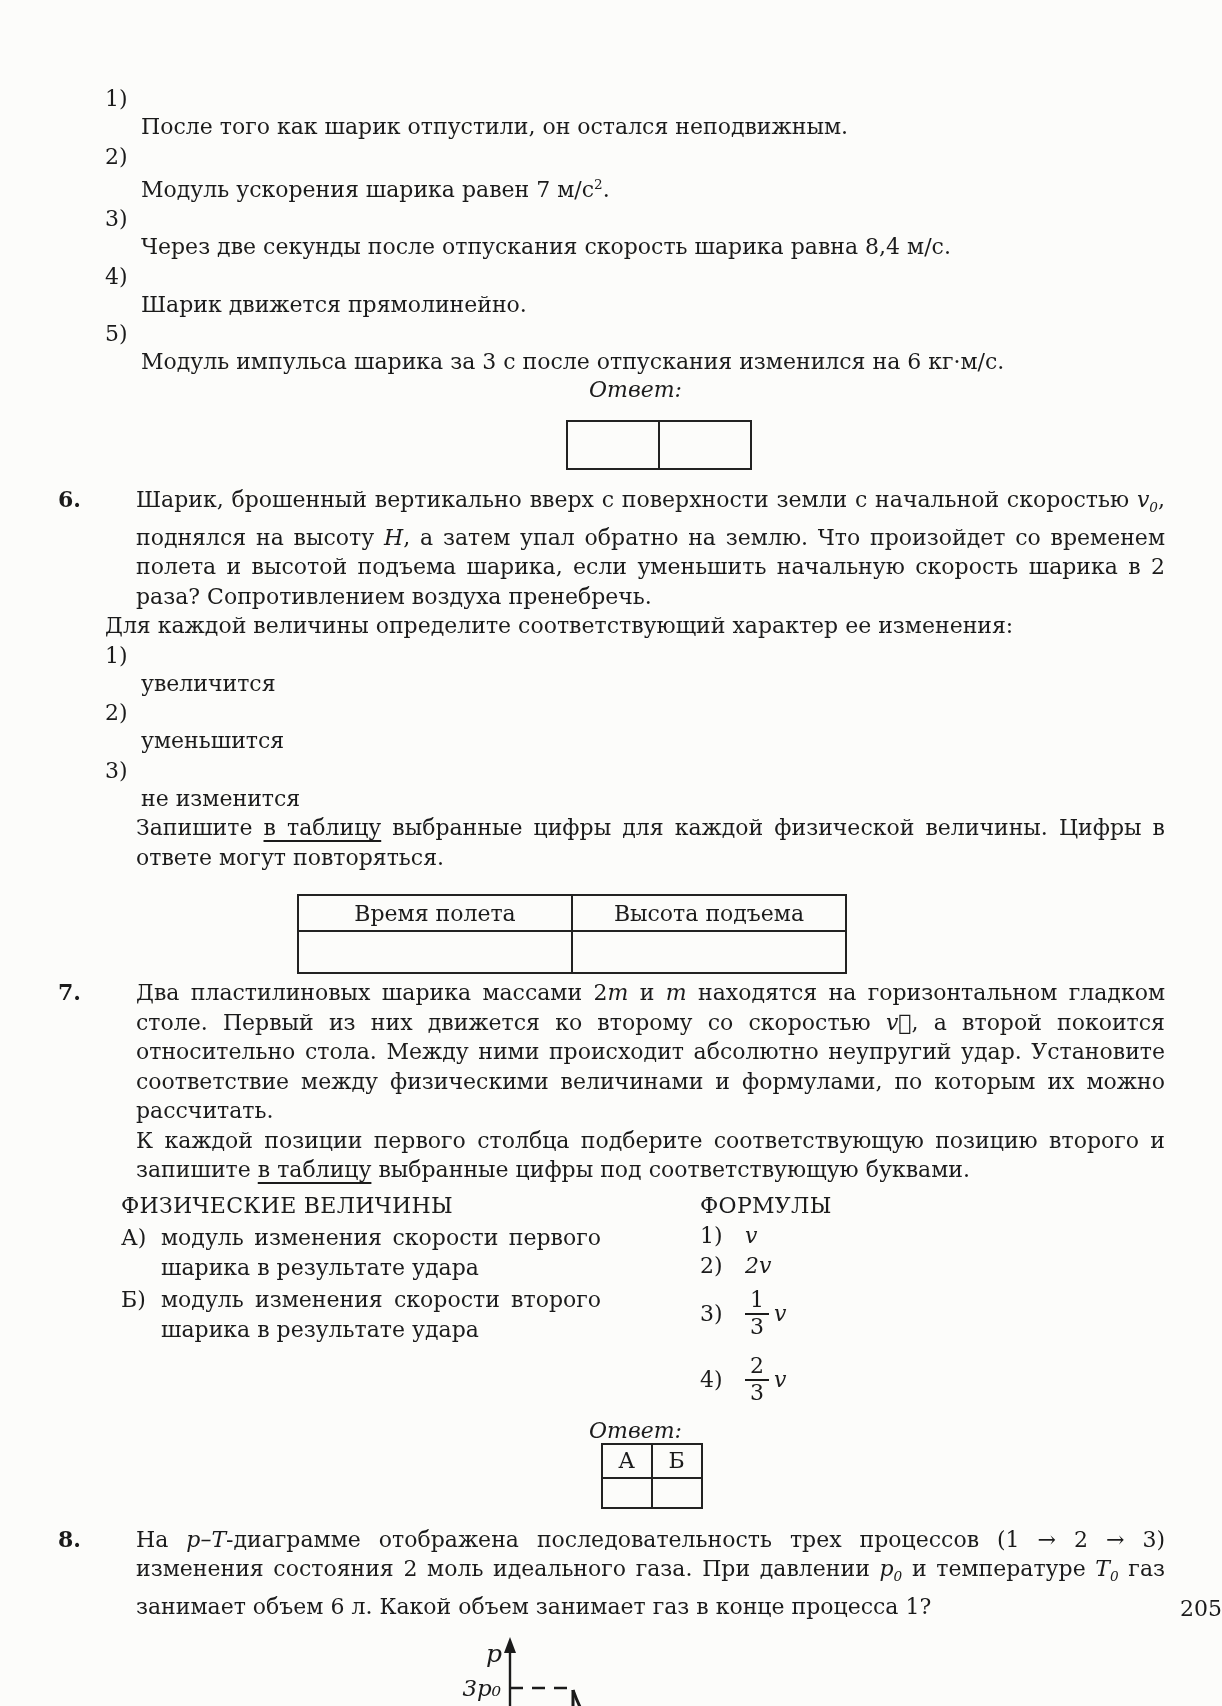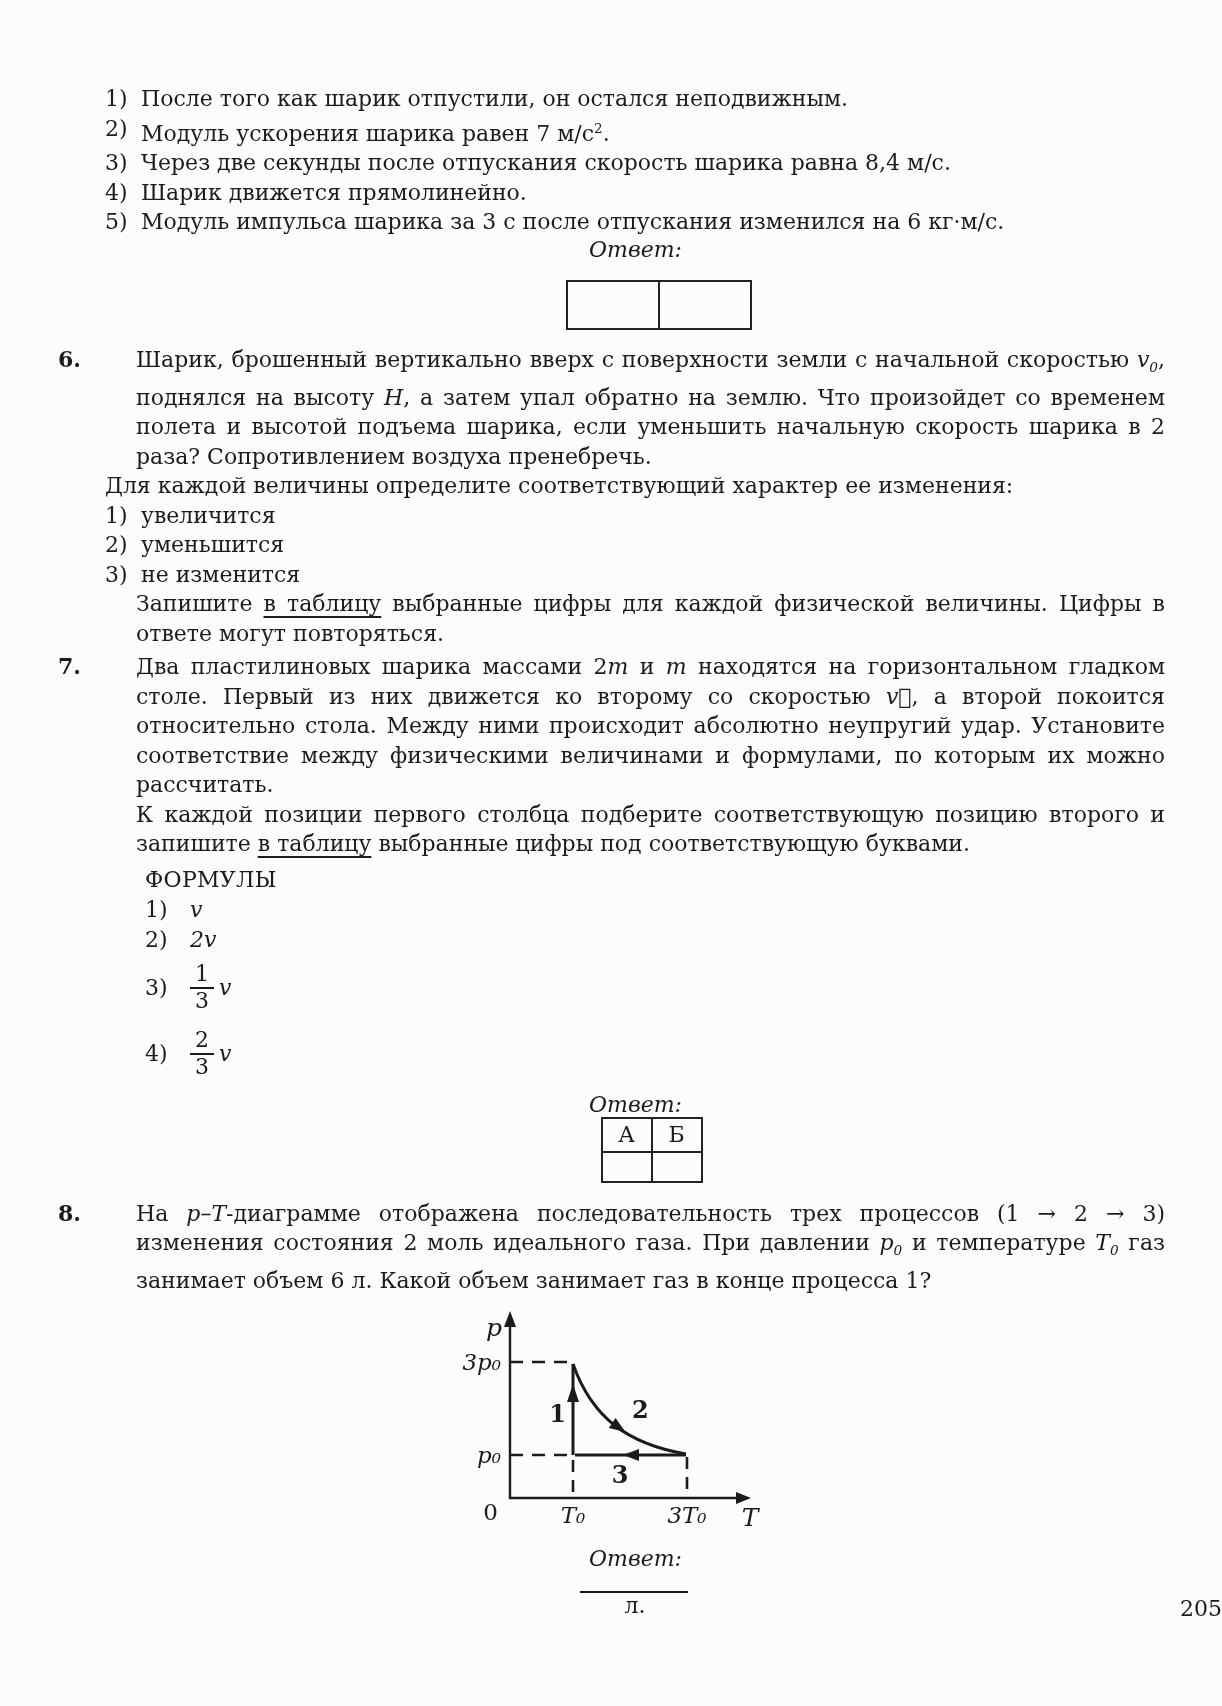--- a/index.html
+++ b/index.html
@@ -12,21 +12,21 @@
   .para { line-height:29.5px; }
   .justify { text-align:justify;margin-left:31px; }
   .var { font-style:italic; }
   sub { font-size:0.62em; }
   sup { font-size:0.62em; }
   .ul { text-decoration:underline; text-underline-offset:5px; text-decoration-thickness:1.8px; }
 
   
   .li { display:flex; line-height:29.5px; }
   .li .num { flex:0 0 36px; }
-  .li .txt { flex:1; }
+  .li .txt { flex:1;margin-top:28px; }
 
   
   .answer-row { display:flex; align-items:center;flex-direction:column; }
   .ans-label { font-style:italic; width:92px; }
 
   table { border-collapse:collapse; }
   .box-table td { border:2.2px solid #222; }
   .ans1-table { margin-left:48px; margin-top:18px; }
   .ans1-table td { width:92px; height:48px; }
 
@@ -123,28 +123,51 @@
     </div>
     <div class="li">
       <span class="num">2)</span>
       <span class="txt">уменьшится</span>
     </div>
     <div class="li">
       <span class="num">3)</span>
       <span class="txt">не изменится</span>
     </div>
     <p class="para justify"><span>Запишите </span><span class="ul">в таблицу</span><span> выбранные цифры для каждой физической величины. Цифры в ответе могут повторяться.</span></p>
+    <table class="q6-table">
+      <tbody>
+          <tr class="hdr">
+        <td>Время полета</td>
+        <td>Высота подъема</td>
+      </tr>
+      <tr class="empty">
+        <td></td>
+        <td></td>
+      </tr>
+    </tbody>
+      </table>
   </section>
 
   <section class="question q7">
     <span class="qnum">7.</span>
     <p class="para justify"><span>Два пластилиновых шарика массами 2</span><span class="var">m</span><span> и </span><span class="var">m</span><span> находятся на горизонтальном гладком столе. Первый из них движется ко второму со скоростью </span><span class="var">v⃗</span><span>, а второй покоится относительно стола. Между ними происходит абсолютно неупругий удар. Установите соответствие между физическими величинами и формулами, по которым их можно рассчитать.</span></p>
     <p class="para justify"><span>К каждой позиции первого столбца подберите соответствующую позицию второго и запишите </span><span class="ul">в таблицу</span><span> выбранные цифры под соответствующую буквами.</span></p>
 
     <div class="q7-columns">
+      <div class="q7-left">
+        <div class="col-header">ФИЗИЧЕСКИЕ ВЕЛИЧИНЫ</div>
+        <div class="pv-item">
+          <span class="pv-num">А)</span>
+          <span class="pv-text">модуль изменения скорости первого шарика в результате удара</span>
+        </div>
+        <div class="pv-item">
+          <span class="pv-num">Б)</span>
+          <span class="pv-text">модуль изменения скорости второго шарика в результате удара</span>
+        </div>
+      </div>
       <div class="q7-right">
         <div class="col-header">ФОРМУЛЫ</div>
         <div class="f-row">
           <span class="fnum">1)</span>
           <span class="var">v</span>
         </div>
         <div class="f-row">
           <span class="fnum">2)</span>
           <span class="var">2v</span>
         </div>

